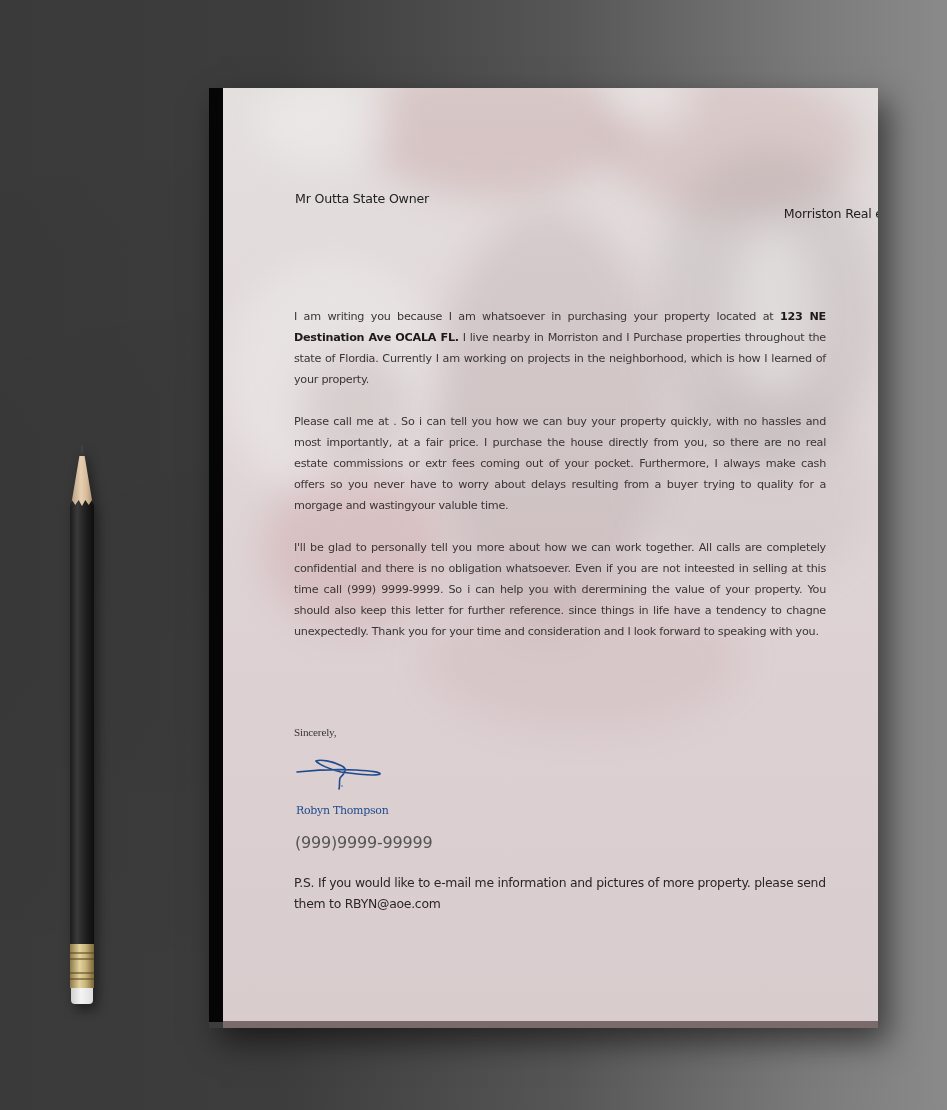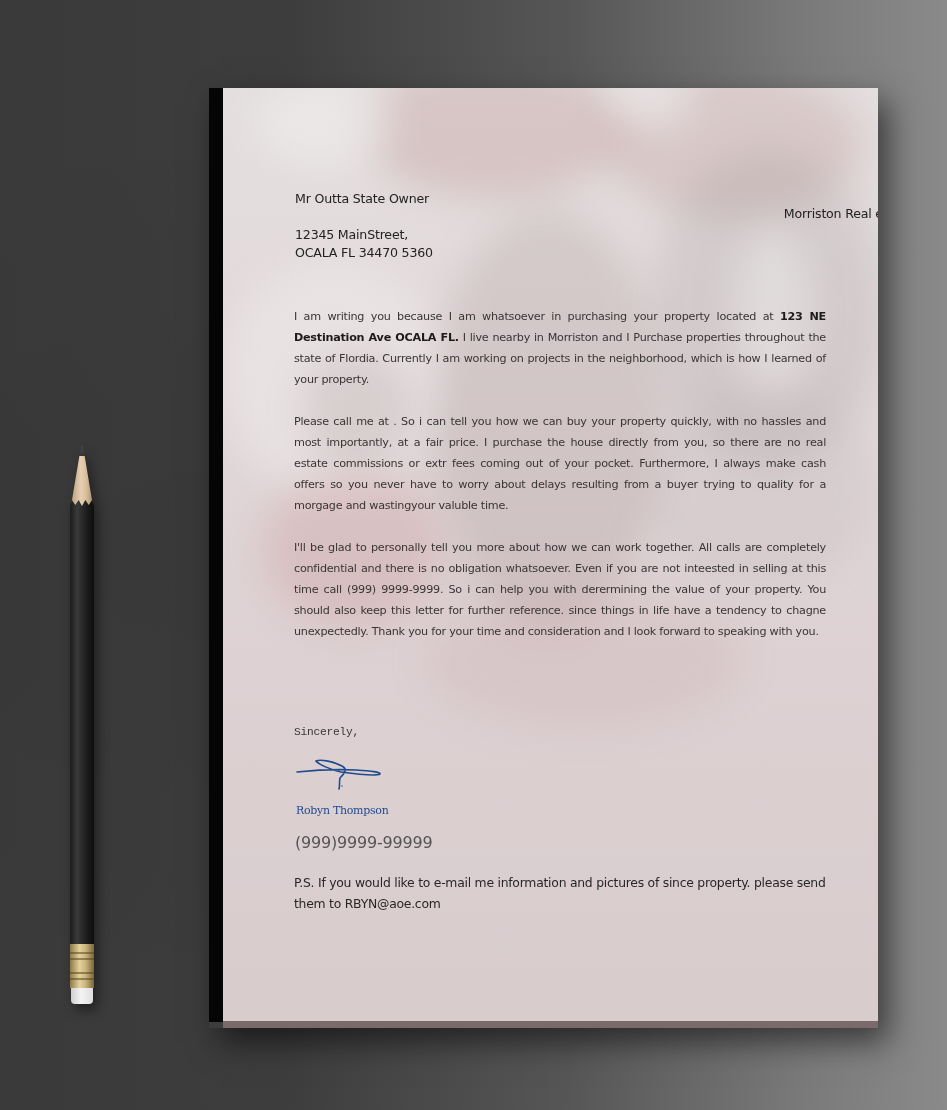--- a/index.html
+++ b/index.html
@@ -93,21 +93,21 @@
     .letter {
       position: absolute; left: 59px; top: 218px; width: 532px;
       font-family: "DejaVu Sans", sans-serif; font-size: 11.2px; color: #3a3535;
       line-height: 21px; letter-spacing: -0.25px;
     }
     .letter .salutation { margin-bottom: 21px; }
     .letter p { text-align: justify; margin-bottom: 21px; }
     .letter strong { font-weight: bold; color: #1e1a1a; }
 
     .signature-block { position: absolute; left: 59px; top: 638px; }
-    .closing { font-family: Liberation Mono, monospace; font-size: 11.2px; color: #3a3535; letter-spacing: -0.2px; }
+    .closing { font-family: Liberation Serif, serif; font-size: 11.2px; color: #3a3535; letter-spacing: -0.2px; }
     .signature-mark { position: absolute; left: 2px; top: 32px; width: 90px; height: 40px; }
     .signer-name {
       position: absolute; left: 2px; top: 78px; white-space: nowrap;
       font-family: "DejaVu Serif", serif; font-size: 11px; color: #1f4b8f; letter-spacing: -0.3px;
     }
     .signer-phone {
       position: absolute; left: 1px; top: 107px; white-space: nowrap;
       font-family: "DejaVu Sans", sans-serif; font-size: 16px; color: #555; letter-spacing: -0.2px;
     }
 
@@ -152,39 +152,35 @@
     <div class="blob" style="left:430px;top:60px;width:230px;height:320px;background:rgba(90,80,80,0.16);"></div>
     <div class="blob" style="left:510px;top:140px;width:80px;height:170px;background:rgba(245,245,245,0.45);"></div>
     <div class="blob" style="left:420px;top:300px;width:230px;height:200px;background:rgba(150,140,140,0.15);"></div>
     <div class="blob" style="left:200px;top:500px;width:320px;height:140px;background:rgba(170,110,110,0.13);"></div>
   </div>
   <div class="photo-veil"></div>
 
   <div class="content">
     <div class="recipient">
       <div class="name">Mr Outta State Owner</div>
-      <div class="addr">
-        <div>12345 MainStreet,</div>
-        <div>OCALA FL 34470 5360</div>
-      </div>
     </div>
 
     <div class="sender-title">Morriston Real estate agent</div>
 
     <div class="letter">
       <p><span>I am writing you because I am whatsoever in purchasing your property located at </span><strong>123 NE Destination Ave OCALA FL.</strong><span> I live nearby in Morriston and I Purchase properties throughout the state of Flordia. Currently I am working on projects in the neighborhood, which is how I learned of your property.</span></p>
       <p>Please call me at . So i can tell you how we can buy your property quickly, with no hassles and most importantly, at a fair price. I purchase the house directly from you, so there are no real estate commissions or extr fees coming out of your pocket. Furthermore, I always make cash offers so you never have to worry about delays resulting from a buyer trying to quality for a morgage and wastingyour valuble time.</p>
       <p>I'll be glad to personally tell you more about how we can work together. All calls are completely confidential and there is no obligation whatsoever. Even if you are not inteested in selling at this time call (999) 9999-9999. So i can help you with derermining the value of your property. You should also keep this letter for further reference. since things in life have a tendency to chagne unexpectedly. Thank you for your time and consideration and I look forward to speaking with you.</p>
     </div>
 
     <div class="signature-block">
       <div class="closing">Sincerely,</div>
       <svg class="signature-mark" viewBox="0 0 90 40">
         <path d="M1 14 C 20 12, 40 11, 60 12 C 75 13, 85 14, 84 16 C 80 18, 60 16, 45 14 C 35 12, 22 6, 20 3 C 24 1, 36 3, 46 8 C 52 11, 48 16, 44 20 C 43 24, 44 28, 43 31" fill="none" stroke="#1f4b8f" stroke-width="1.6" stroke-linecap="round"></path>
         <circle cx="46" cy="28" r="0.7" fill="#1f4b8f"></circle>
       </svg>
       <div class="signer-name">Robyn Thompson</div>
       <div class="signer-phone">(999)9999-99999</div>
     </div>
 
-    <div class="ps">P.S. If you would like to e-mail me information and pictures of since property. please send them to RBYN@aoe.com</div>
+    <div class="ps">P.S. If you would like to e-mail me information and pictures of more property. please send them to RBYN@aoe.com</div>
   </div>
 </div>
 
 </body></html>

